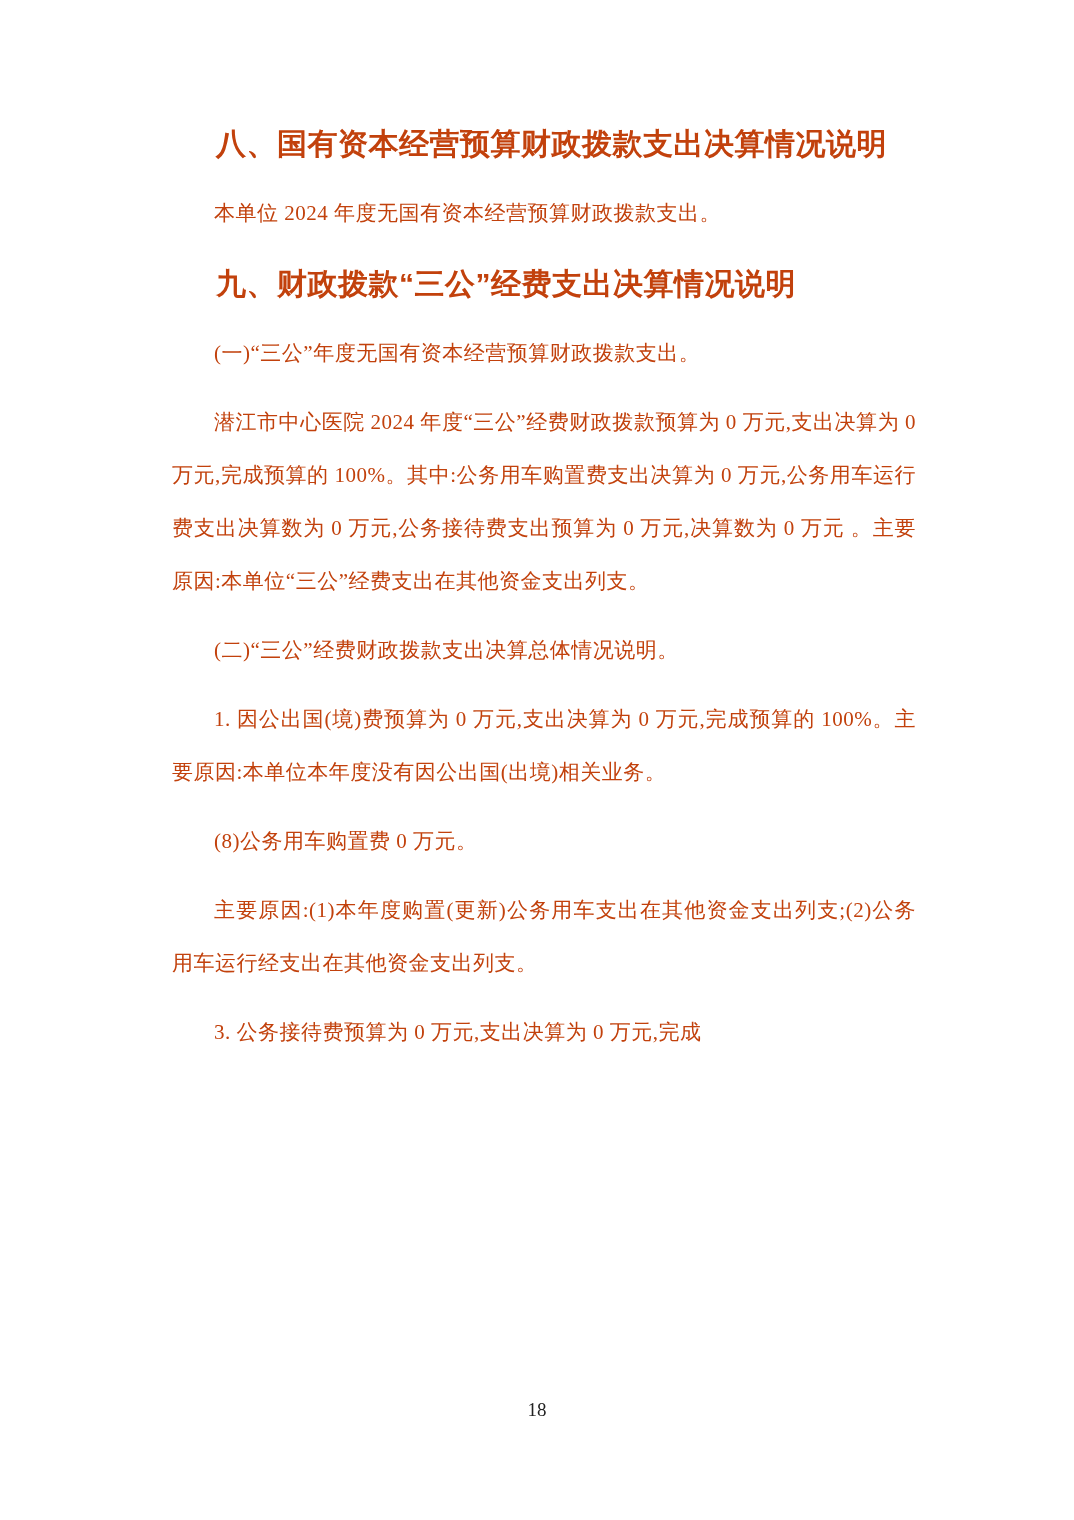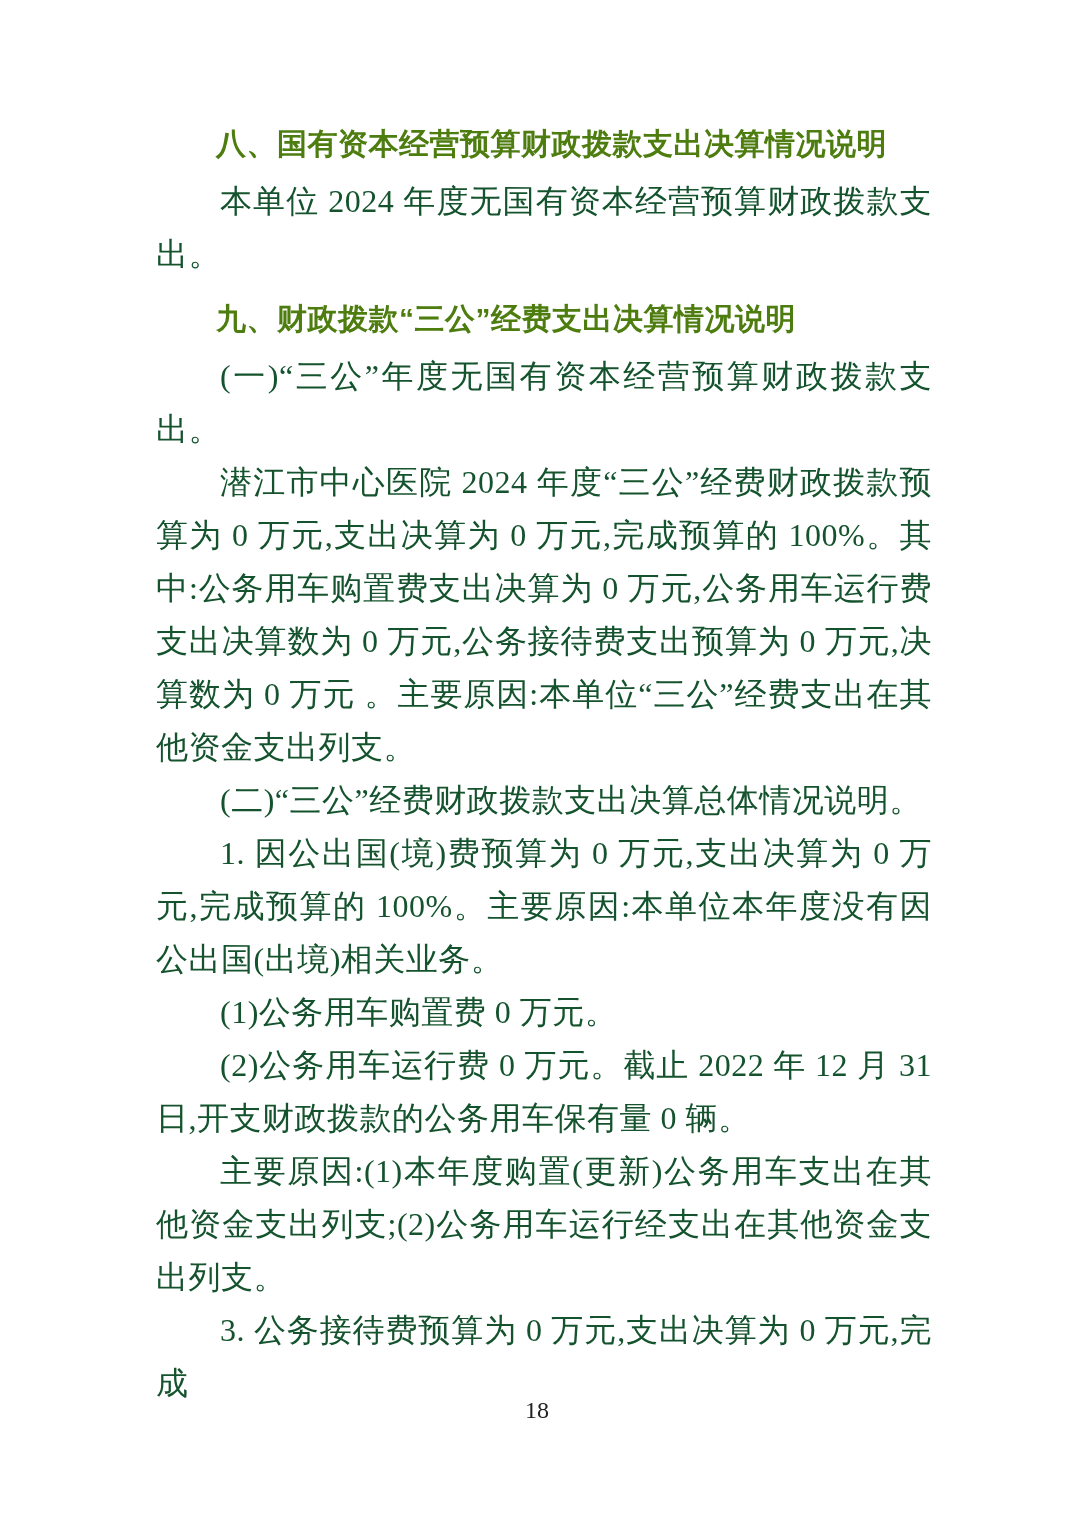--- a/index.html
+++ b/index.html
@@ -14,66 +14,65 @@
     background: #ffffff;
     overflow: hidden;
   }
   .content {
     position: absolute;
     left: 156px;
     top: 116px;
     width: 776px;
   }
   .para {
-    margin: 0;
+    margin: 16px;
     font-family: "Liberation Serif", "DejaVu Serif", serif;
-    font-size: 32px;
+    font-size: 21px;
     line-height: 53px;
-    color: #14532d;
+    color: #c2410c;
     text-align: justify;
     text-indent: 2em;
     letter-spacing: 0.5px;
   }
   .heading {
     margin: 10px 0 4px 0;
     font-family: "Liberation Sans", "DejaVu Sans", sans-serif;
     font-weight: 700;
     font-size: 30px;
     line-height: 55px;
-    color: #4d7c0f;
+    color: #c2410c;
     text-align: left;
     text-indent: 2em;
     letter-spacing: 0.5px;
   }
   .content .heading:first-child {
     margin-top: 0;
   }
   .page-number {
     position: absolute;
     left: 0;
     right: 0;
     top: 1398px;
     text-align: center;
     font-family: "Liberation Serif", "DejaVu Serif", serif;
-    font-size: 24px;
+    font-size: 19px;
     line-height: 24px;
     color: #222222;
   }
 </style>
 </head>
 <body>
 
 <div class="page">
   <div class="content">
     <p class="heading">八、国有资本经营预算财政拨款支出决算情况说明</p>
     <p class="para">本单位 2024 年度无国有资本经营预算财政拨款支出。</p>
     <p class="heading">九、财政拨款“三公”经费支出决算情况说明</p>
     <p class="para">(一)“三公”年度无国有资本经营预算财政拨款支出。</p>
     <p class="para">潜江市中心医院 2024 年度“三公”经费财政拨款预算为 0 万元,支出决算为 0 万元,完成预算的 100%。其中:公务用车购置费支出决算为 0 万元,公务用车运行费支出决算数为 0 万元,公务接待费支出预算为 0 万元,决算数为 0 万元 。主要原因:本单位“三公”经费支出在其他资金支出列支。</p>
     <p class="para">(二)“三公”经费财政拨款支出决算总体情况说明。</p>
     <p class="para">1. 因公出国(境)费预算为 0 万元,支出决算为 0 万元,完成预算的 100%。主要原因:本单位本年度没有因公出国(出境)相关业务。</p>
-    <p class="para">(1)公务用车购置费 0 万元。</p>
-    <p class="para">(2)公务用车运行费 0 万元。截止 2022 年 12 月 31 日,开支财政拨款的公务用车保有量 0 辆。</p>
+    <p class="para">(8)公务用车购置费 0 万元。</p>
     <p class="para">主要原因:(1)本年度购置(更新)公务用车支出在其他资金支出列支;(2)公务用车运行经支出在其他资金支出列支。</p>
     <p class="para">3. 公务接待费预算为 0 万元,支出决算为 0 万元,完成</p>
   </div>
   <div class="page-number">18</div>
 </div>
 
 </body></html>

